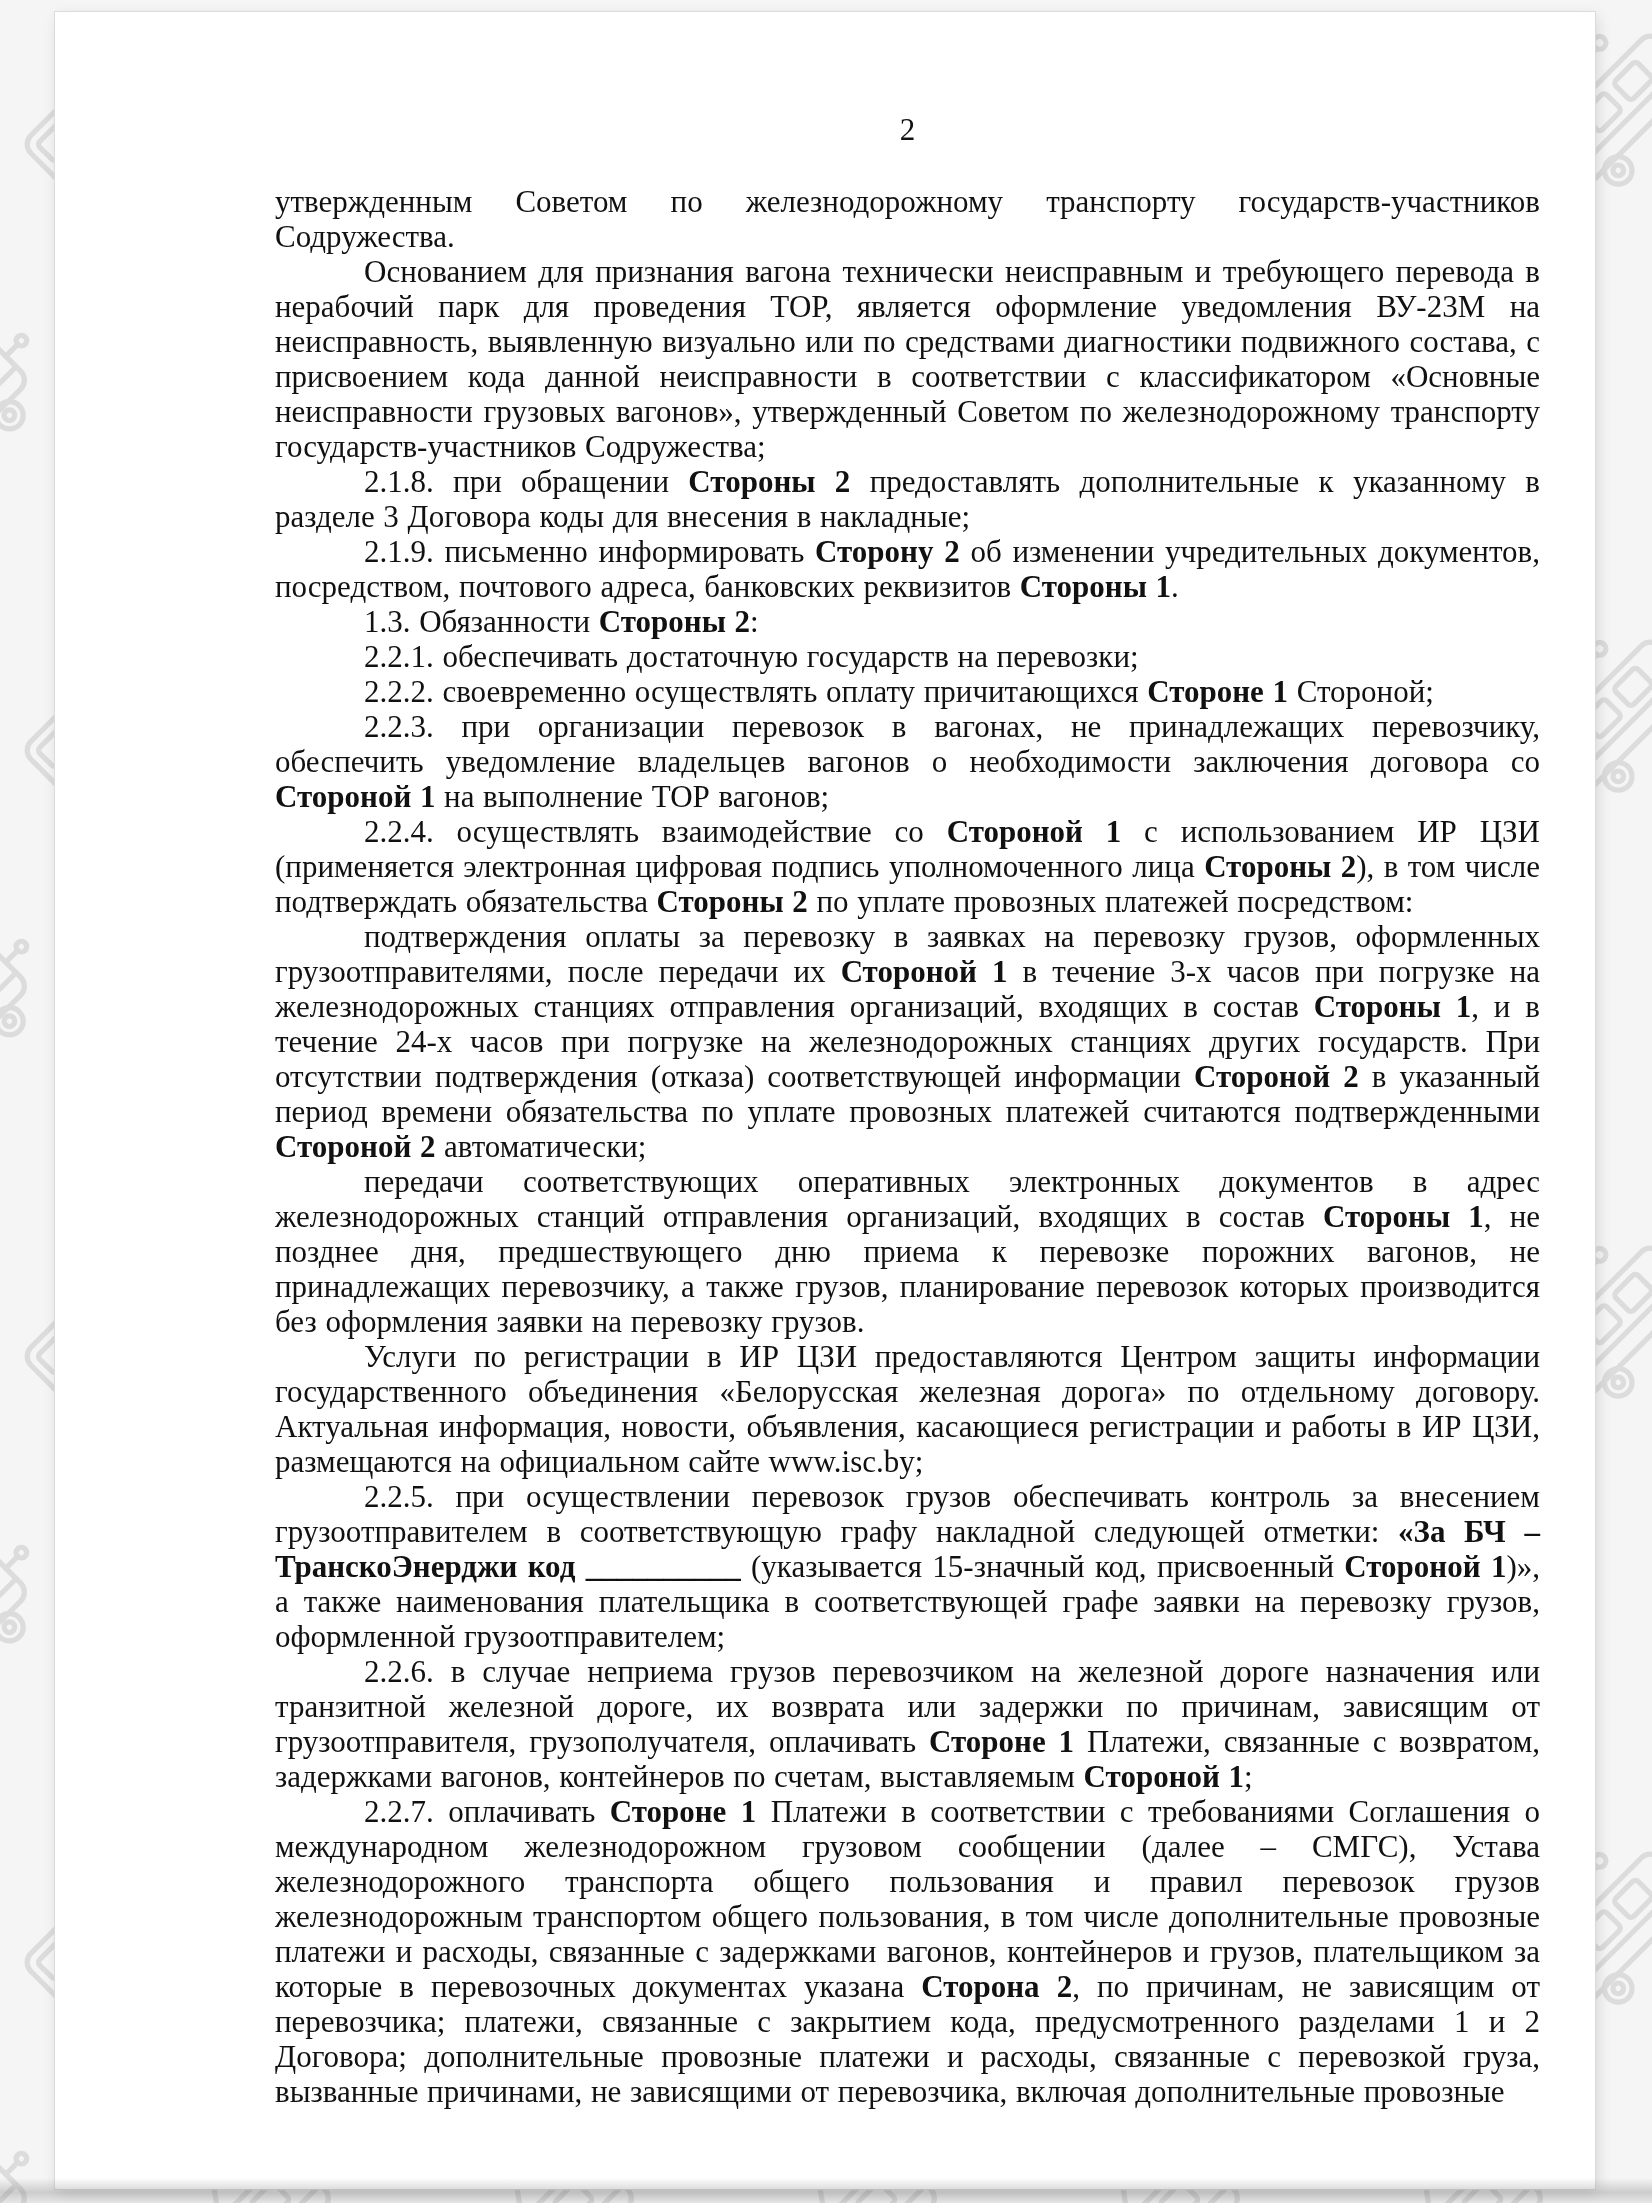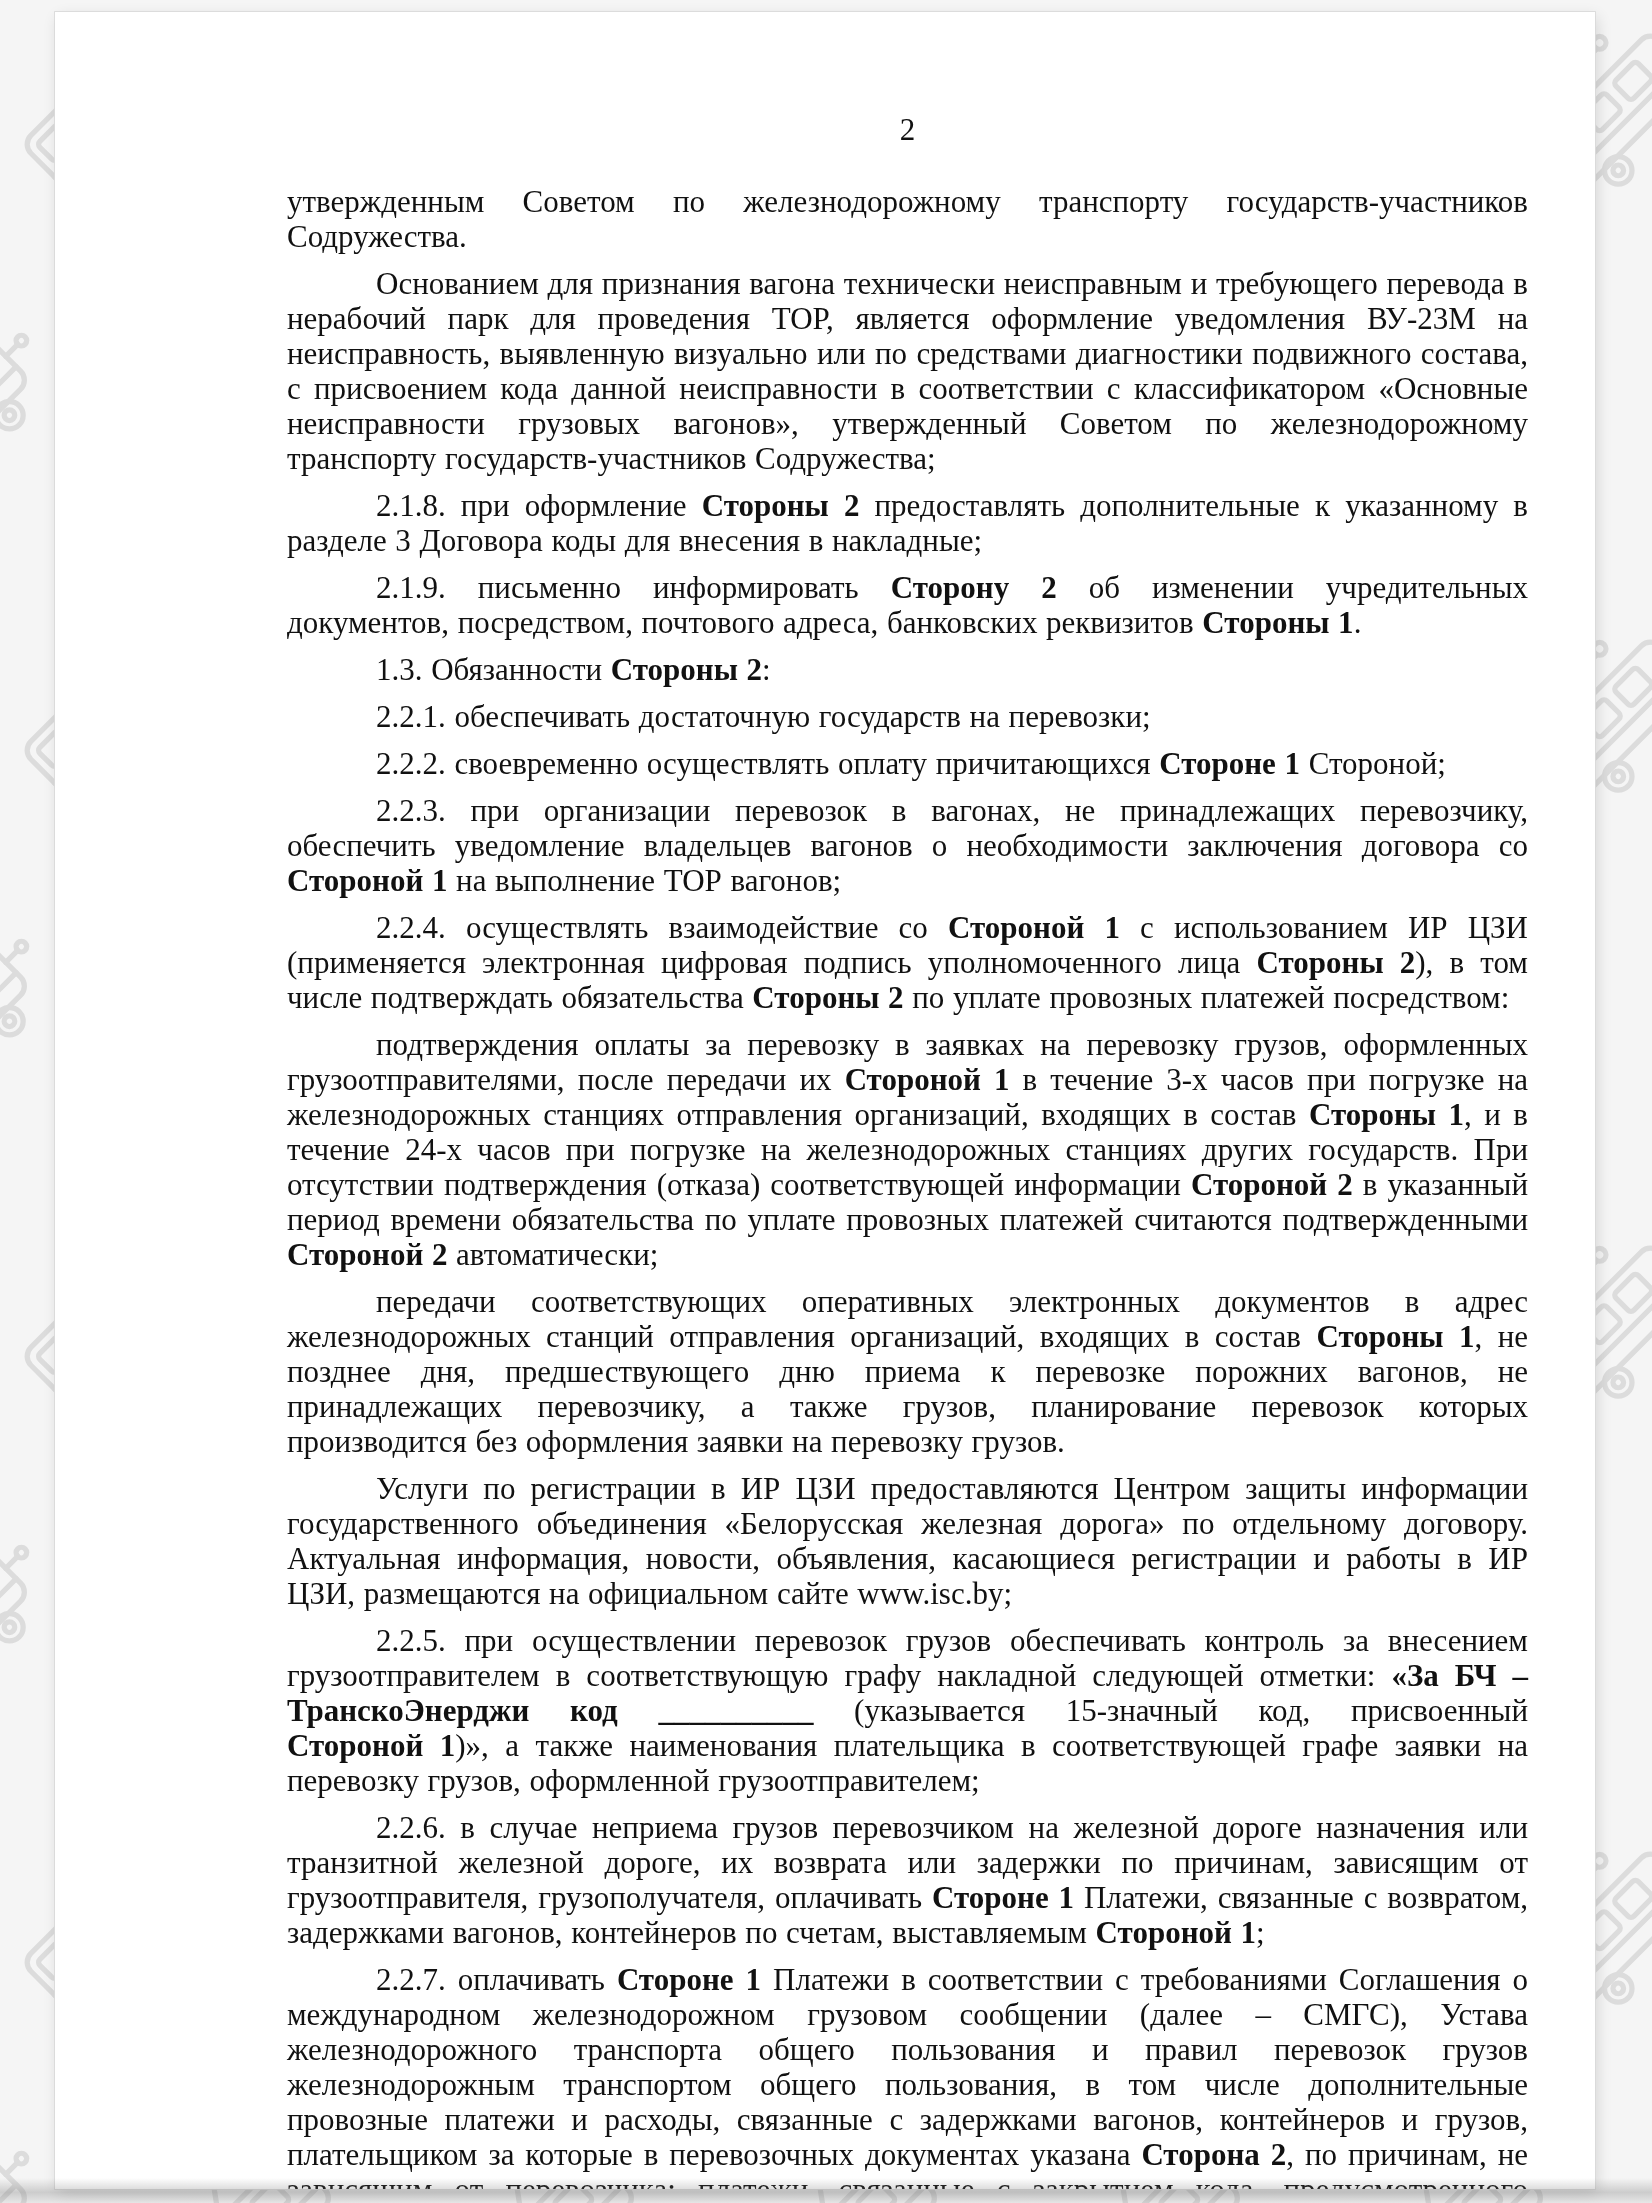--- a/index.html
+++ b/index.html
@@ -45,21 +45,21 @@
     font-family: "Liberation Serif", "DejaVu Serif", serif;
     color: #111111;
   }
   .page-number {
     text-align: center;
     font-size: 31px;
     line-height: 35px;
     margin: 0 0 37px 0;
   }
   .para {
-    margin: 12px;
+    margin: 0;
     text-align: justify;
     font-size: 31px;
     line-height: 35px;
     word-spacing: 0.9px;
   }
   .para.ind { text-indent: 89px; }
   .b { font-weight: bold; font-family: Liberation Serif, serif; }
   .bottom-shade {
     position: absolute;
     left: 0;
@@ -860,21 +860,21 @@
       <line x1="170" y1="100" x2="186" y2="100"></line>
       <circle cx="191" cy="100" r="5"></circle>
     </svg>
     </div>
 
   <div class="sheet">
     <div class="page-number">2</div>
     <div class="doc-body">
         <p class="para"><span>утвержденным Советом по железнодорожному транспорту государств-участников Содружества.</span></p>
         <p class="para ind"><span>Основанием для признания вагона технически неисправным и требующего перевода в нерабочий парк для проведения ТОР, является оформление уведомления ВУ-23М на неисправность, выявленную визуально или по средствами диагностики подвижного состава, с присвоением кода данной неисправности в соответствии с классификатором «Основные неисправности грузовых вагонов», утвержденный Советом по железнодорожному транспорту государств-участников Содружества;</span></p>
-        <p class="para ind"><span>2.1.8. при оформление </span><span class="b">Стороны&nbsp;2</span><span> предоставлять дополнительные к указанному в разделе 3 Договора коды для внесения в накладные;</span></p>
+        <p class="para ind"><span>2.1.8. при обращении </span><span class="b">Стороны&nbsp;2</span><span> предоставлять дополнительные к указанному в разделе 3 Договора коды для внесения в накладные;</span></p>
         <p class="para ind"><span>2.1.9. письменно информировать </span><span class="b">Сторону&nbsp;2</span><span> об изменении учредительных документов, посредством, почтового адреса, банковских реквизитов </span><span class="b">Стороны&nbsp;1</span><span>.</span></p>
         <p class="para ind"><span>1.3. Обязанности </span><span class="b">Стороны&nbsp;2</span><span>:</span></p>
         <p class="para ind"><span>2.2.1. обеспечивать достаточную государств на перевозки;</span></p>
         <p class="para ind"><span>2.2.2. своевременно осуществлять оплату причитающихся </span><span class="b">Стороне&nbsp;1</span><span> Стороной;</span></p>
         <p class="para ind"><span>2.2.3. при организации перевозок в вагонах, не принадлежащих перевозчику, обеспечить уведомление владельцев вагонов о необходимости заключения договора со </span><span class="b">Стороной&nbsp;1</span><span> на выполнение ТОР вагонов;</span></p>
         <p class="para ind"><span>2.2.4. осуществлять взаимодействие со </span><span class="b">Стороной&nbsp;1</span><span> с использованием ИР ЦЗИ (применяется электронная цифровая подпись уполномоченного лица </span><span class="b">Стороны&nbsp;2</span><span>), в том числе подтверждать обязательства </span><span class="b">Стороны&nbsp;2</span><span> по уплате провозных платежей посредством:</span></p>
         <p class="para ind"><span>подтверждения оплаты за перевозку в заявках на перевозку грузов, оформленных грузоотправителями, после передачи их </span><span class="b">Стороной&nbsp;1</span><span> в течение 3-х часов при погрузке на железнодорожных станциях отправления организаций, входящих в состав </span><span class="b">Стороны&nbsp;1</span><span>, и в течение 24-х часов при погрузке на железнодорожных станциях других государств. При отсутствии подтверждения (отказа) соответствующей информации </span><span class="b">Стороной&nbsp;2</span><span> в указанный период времени обязательства по уплате провозных платежей считаются подтвержденными </span><span class="b">Стороной&nbsp;2</span><span> автоматически;</span></p>
         <p class="para ind"><span>передачи соответствующих оперативных электронных документов в адрес железнодорожных станций отправления организаций, входящих в состав </span><span class="b">Стороны&nbsp;1</span><span>, не позднее дня, предшествующего дню приема к перевозке порожних вагонов, не принадлежащих перевозчику, а также грузов, планирование перевозок которых производится без оформления заявки на перевозку грузов.</span></p>
         <p class="para ind"><span>Услуги по регистрации в ИР ЦЗИ предоставляются Центром защиты информации государственного объединения «Белорусская железная дорога» по отдельному договору. Актуальная информация, новости, объявления, касающиеся регистрации и работы в ИР ЦЗИ, размещаются на официальном сайте www.isc.by;</span></p>
         <p class="para ind"><span>2.2.5. при осуществлении перевозок грузов обеспечивать контроль за внесением грузоотправителем в соответствующую графу накладной следующей отметки: </span><span class="b">«За БЧ – ТранскоЭнерджи код __________</span><span> (указывается 15-значный код, присвоенный </span><span class="b">Стороной&nbsp;1</span><span>)», а также наименования плательщика в соответствующей графе заявки на перевозку грузов, оформленной грузоотправителем;</span></p>

